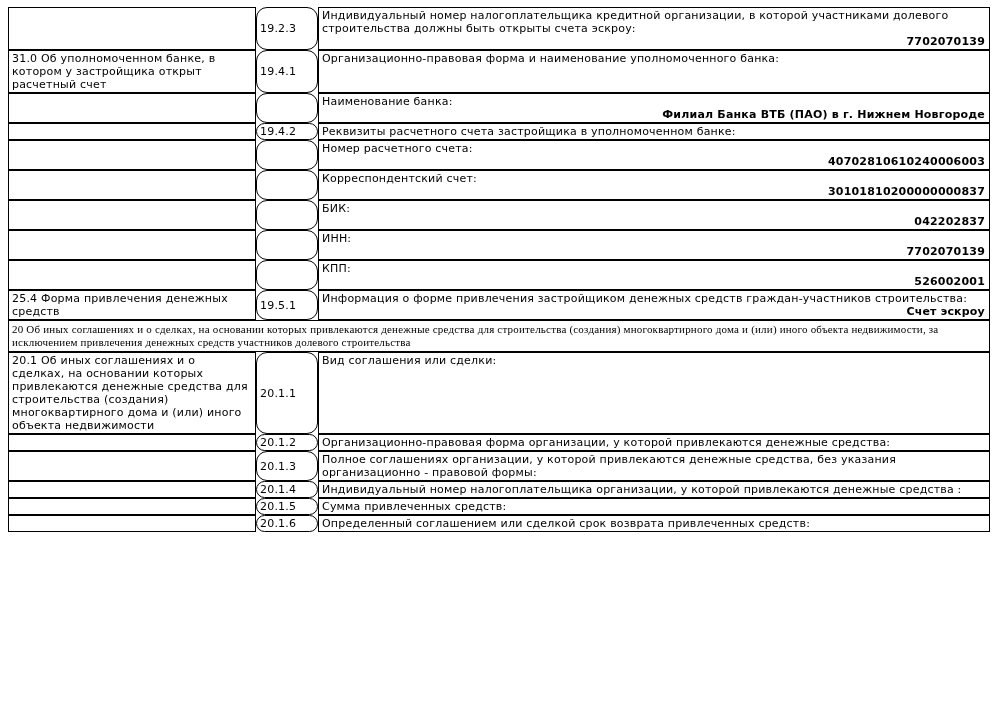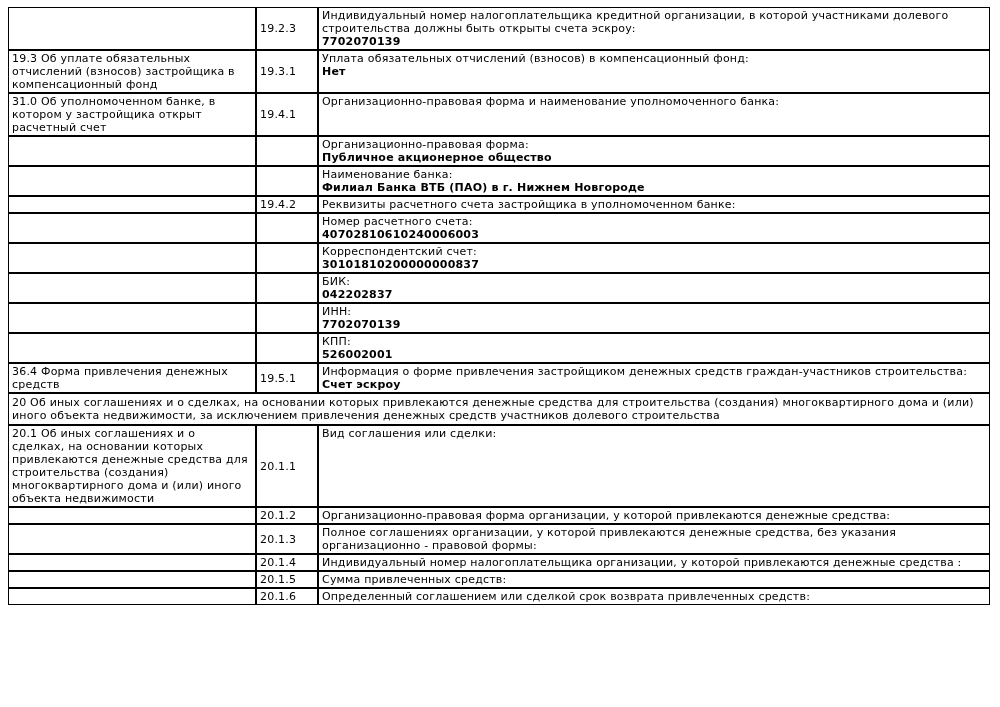--- a/index.html
+++ b/index.html
@@ -18,23 +18,23 @@
   td {
     border: 1px solid #000;
     vertical-align: top;
     padding: 1px 4px 1px 3px;
     font-size: 11px;
     line-height: 13px;
     letter-spacing: 0.2px;
     word-wrap: break-word;
     overflow: hidden;
   }
-  td.c2 { vertical-align: middle; }
-  td.sec { padding: 2px 4px 2px 3px; }
-  .v { font-weight: bold; }
+  td.c2 { vertical-align: middle; border-radius: 11px; }
+  td.sec { padding: 2px 4px 2px 3px; font-family: Liberation Serif, serif; }
+  .v { font-weight: bold; text-align: right; }
 </style>
 </head>
 <body>
 
 <table class="decl">
   <colgroup>
     <col style="width:248px">
       <col style="width:62px">
       <col style="width:672px">
   </colgroup>
@@ -42,41 +42,25 @@
   <tbody>
       <tr>
     <td class="c1"></td>
     <td class="c2">19.2.3</td>
     <td class="c3">
           <div>Индивидуальный номер налогоплательщика кредитной организации, в которой участниками долевого строительства должны быть открыты счета эскроу:</div>
           <div class="v">7702070139</div>
         </td>
   </tr>
   <tr>
-    <td class="c1">19.3 Об уплате обязательных отчислений (взносов) застройщика в компенсационный фонд</td>
-    <td class="c2">19.3.1</td>
-    <td class="c3">
-          <div>Уплата обязательных отчислений (взносов) в компенсационный фонд:</div>
-          <div class="v">Нет</div>
-        </td>
-  </tr>
-  <tr>
     <td class="c1">31.0 Об уполномоченном банке, в котором у застройщика открыт расчетный счет</td>
     <td class="c2">19.4.1</td>
     <td class="c3">
           <div>Организационно-правовая форма и наименование уполномоченного банка:</div>
           <div class="v"></div>
-        </td>
-  </tr>
-  <tr>
-    <td class="c1"></td>
-    <td class="c2"></td>
-    <td class="c3">
-          <div>Организационно-правовая форма:</div>
-          <div class="v">Публичное акционерное общество</div>
         </td>
   </tr>
   <tr>
     <td class="c1"></td>
     <td class="c2"></td>
     <td class="c3">
           <div>Наименование банка:</div>
           <div class="v">Филиал Банка ВТБ (ПАО) в г. Нижнем Новгороде</div>
         </td>
   </tr>
@@ -122,21 +106,21 @@
   </tr>
   <tr>
     <td class="c1"></td>
     <td class="c2"></td>
     <td class="c3">
           <div>КПП:</div>
           <div class="v">526002001</div>
         </td>
   </tr>
   <tr>
-    <td class="c1">36.4 Форма привлечения денежных средств</td>
+    <td class="c1">25.4 Форма привлечения денежных средств</td>
     <td class="c2">19.5.1</td>
     <td class="c3">
           <div>Информация о форме привлечения застройщиком денежных средств граждан-участников строительства:</div>
           <div class="v">Счет эскроу</div>
         </td>
   </tr>
 
   <tr>
     <td class="sec" colspan="3">20 Об иных соглашениях и о сделках, на основании которых привлекаются денежные средства для строительства (создания) многоквартирного дома и (или) иного объекта недвижимости, за исключением привлечения денежных средств участников долевого строительства</td>
   </tr>

